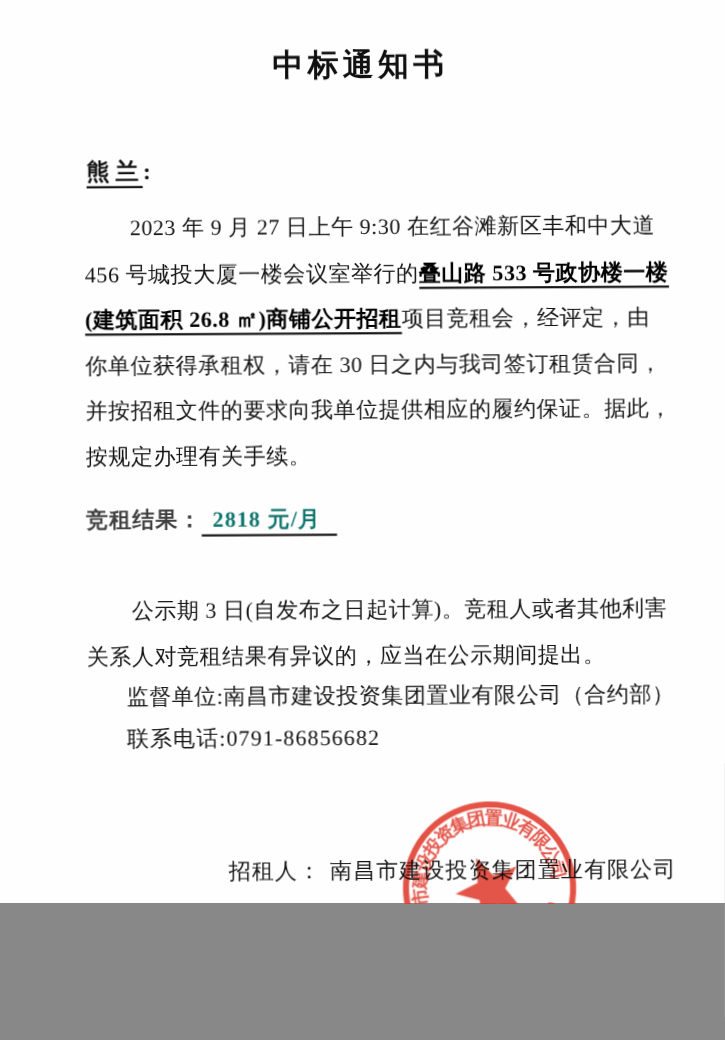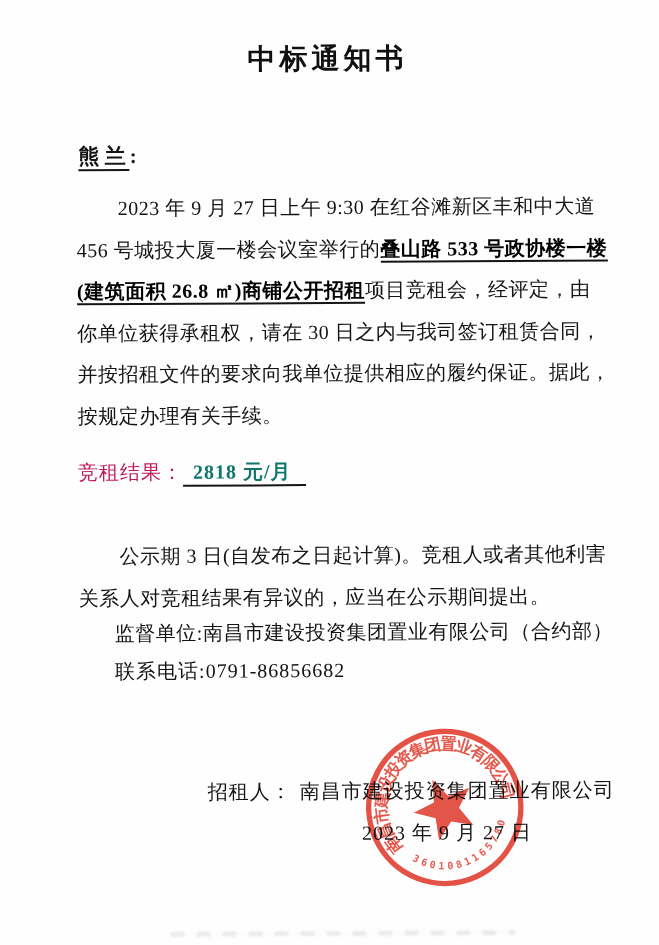--- a/index.html
+++ b/index.html
@@ -1,18 +1,18 @@
 <!DOCTYPE html>
 <html><head>
 <meta charset="utf-8">
 <style>
   html,body{margin:0;padding:0;background:#888;}
   .page{
     position:relative;
-    width:659px;height:945px;
+    width:659px;height:821px;
     background:#fefefe;
     overflow:hidden;
     font-family:"Liberation Serif","DejaVu Serif",serif;
     color:#141414;
   }
   .doc{position:absolute;inset:0;transform:rotate(-0.3deg);}
   .title{
     position:absolute;top:40px;left:0;right:0;
     text-align:center;font-size:28px;font-weight:700;
     letter-spacing:4px;color:#101010;
@@ -20,21 +20,21 @@
   .recipient{position:absolute;top:141px;left:80px;font-size:21px;font-weight:700;white-space:pre;}
   .recipient .name{border-bottom:2px solid #151515;padding:0 4px 1px 0;}
   .para1{position:absolute;top:187px;left:78px;width:510px;}
   .para1 .ln,.para2 .ln{
     height:41.5px;line-height:41.5px;font-size:20px;
     letter-spacing:0.5px;white-space:nowrap;
   }
   .indent{padding-left:41px;}
   .em{font-weight:700;border-bottom:2px solid #141414;padding-bottom:1px;color:#000;}
   .result{position:absolute;top:458px;left:78px;font-size:20px;}
-  .result .lbl{font-weight:400;color:#be185d;letter-spacing:1px;text-align:center;}
+  .result .lbl{font-weight:700;color:#404040;letter-spacing:1px;text-align:center;}
   .result .val{
     font-weight:700;border-bottom:2px solid #151515;
     padding:0 14px 2px 10px;white-space:pre;letter-spacing:1px;color:#0f766e;
   }
   .para2{position:absolute;top:535px;left:78px;width:510px;}
   .supervisor{position:absolute;top:619px;left:114px;font-size:20px;letter-spacing:0.5px;white-space:nowrap;}
   .phone{position:absolute;top:657px;left:114px;font-size:20px;letter-spacing:1px;white-space:nowrap;}
   .signer{position:absolute;top:778px;left:206px;font-size:20px;letter-spacing:1px;white-space:nowrap;}
   .signer .sname{margin-left:8px;}
   .docdate{position:absolute;top:820px;left:360px;font-size:20px;letter-spacing:1px;white-space:nowrap;}

